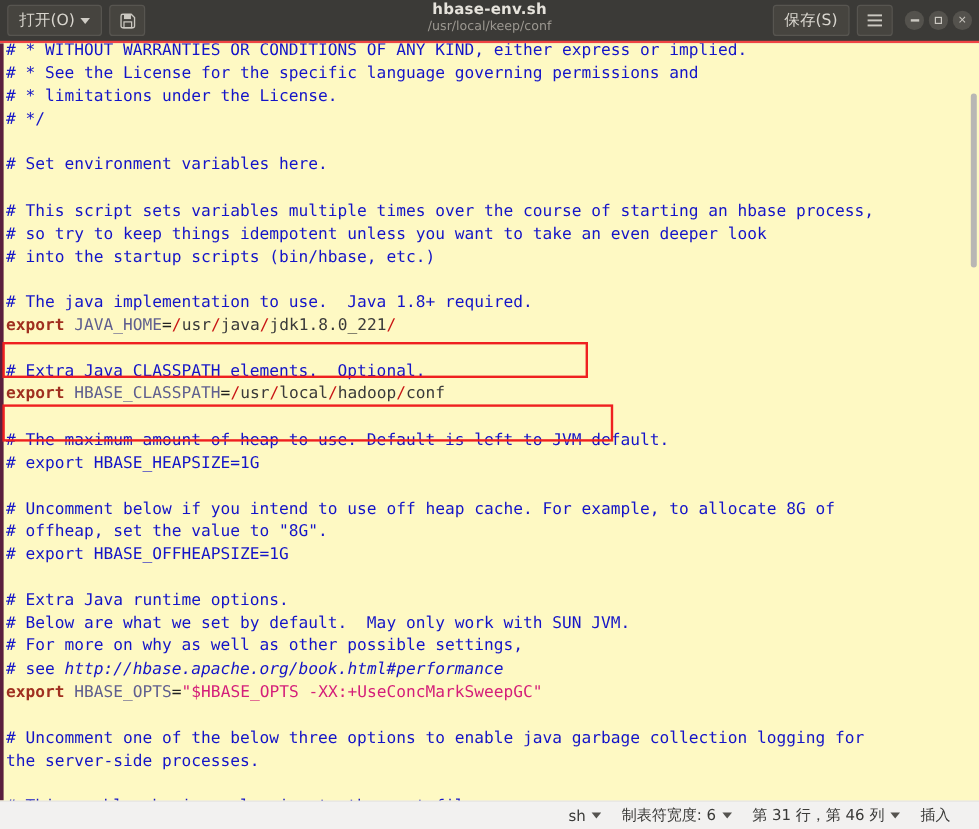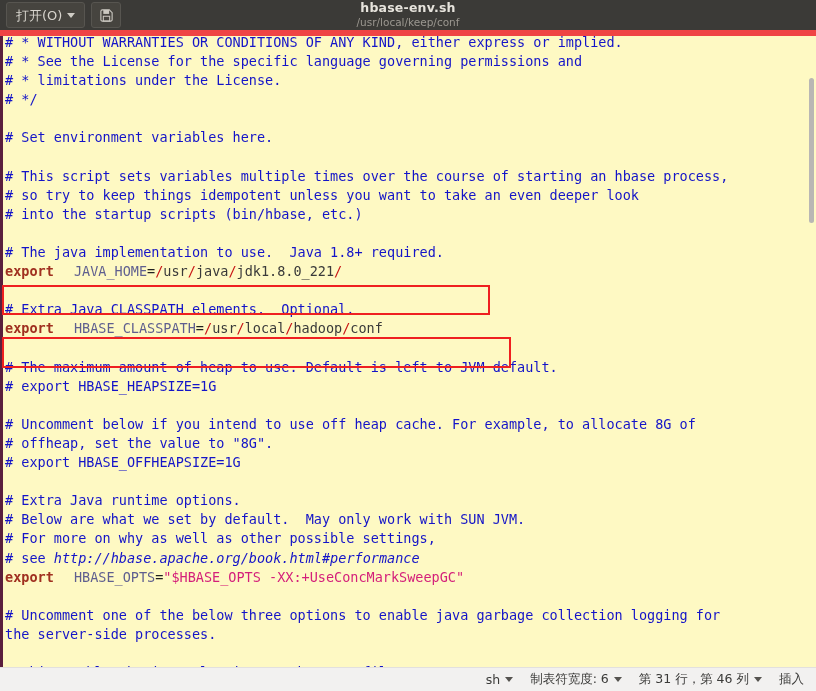--- a/index.html
+++ b/index.html
@@ -10,21 +10,21 @@
     background: #f2f1f0;
     font-family: "DejaVu Sans", sans-serif;
   }
 
   
   .titlebar {
     position: relative;
     height: 36px;
     width: 816px;
     background: #3b3a37;
-    border-bottom: 6px solid #ef4444;
+    border-bottom: 2px solid #ef4444;
     display: flex;
     align-items: center;
     padding: 0 6px;
   }
   .tb-left { display: flex; align-items: center; gap: 6px; }
   .tb-right { display: flex; align-items: center; gap: 6px; margin-left: auto; }
 
   .tb-btn {
     height: 26px;
     background: #46443f;
@@ -117,21 +117,21 @@
     width: 800px;
     font-family: "DejaVu Sans Mono", monospace;
     font-size: 13.5px;
     line-height: 19.1px;
     white-space: pre;
     color: #202020;
   }
   .code .ln { display: block; height: 19.1px; }
   .cmt { color: #1414c8; }
   .kw  { color: #a03020; font-weight: bold; }
-  .var { color: #5f5f8f; margin-left: 12px; }
+  .var { color: #5f5f8f; }
   .op  { color: #202020; }
   .sl  { color: #c81414; }
   .pth { color: #3a3a3a; }
   .str { color: #d41f7a; }
   .url { color: #1414c8; font-style: italic; }
 
   
   .redbox {
     position: absolute;
     border: 2px solid #ef2020;
@@ -156,21 +156,21 @@
 
   
   .statusbar {
     height: 24px;
     width: 816px;
     background: #f2f1f0;
     display: flex;
     align-items: center;
     justify-content: flex-end;
     gap: 17px;
-    padding-right: 12px;
+    padding-right: 24px;
     font-size: 12.5px;
     color: #3a3a38;
     border-top: 1px solid #e2e0de;
   }
   .sb-item { display: flex; align-items: center; gap: 5px; cursor: pointer; white-space: nowrap; }
   .sb-item.static { cursor: default; }
   .sb-caret {
     width: 0; height: 0;
     border-left: 4px solid transparent;
     border-right: 4px solid transparent;
@@ -194,20 +194,43 @@
         <rect x="4.6" y="8.8" width="6.8" height="5.2" fill="none" stroke="#cbc8c1" stroke-width="1.1"></rect>
       </svg>
     </div>
   </div>
 
   <div class="tb-title">
     <div class="name">hbase-env.sh</div>
     <div class="sub">/usr/local/keep/conf</div>
   </div>
 
+  <div class="tb-right">
+    <div class="tb-btn">
+      <span>保存(S)</span>
+    </div>
+    <div class="tb-icon-btn">
+      <svg width="14" height="12" viewBox="0 0 14 12">
+        <rect x="1" y="1" width="12" height="1.6" fill="#cbc8c1"></rect>
+        <rect x="1" y="5.2" width="12" height="1.6" fill="#cbc8c1"></rect>
+        <rect x="1" y="9.4" width="12" height="1.6" fill="#cbc8c1"></rect>
+      </svg>
+    </div>
+    <div class="wctrls">
+      <div class="wc">
+          <i class="dash"></i>
+        </div>
+      <div class="wc">
+          <i class="sq"></i>
+        </div>
+      <div class="wc">
+          <span>×</span>
+        </div>
+    </div>
+  </div>
 </div>
 
 <div class="editor-wrap">
   <div class="left-strip"></div>
   <div class="code" id="code-body"><span class="ln"><span class="cmt"># * WITHOUT WARRANTIES OR CONDITIONS OF ANY KIND, either express or implied.</span></span><span class="ln"><span class="cmt"># * See the License for the specific language governing permissions and</span></span><span class="ln"><span class="cmt"># * limitations under the License.</span></span><span class="ln"><span class="cmt"># */</span></span><span class="ln">&nbsp;</span><span class="ln"><span class="cmt"># Set environment variables here.</span></span><span class="ln">&nbsp;</span><span class="ln"><span class="cmt"># This script sets variables multiple times over the course of starting an hbase process,</span></span><span class="ln"><span class="cmt"># so try to keep things idempotent unless you want to take an even deeper look</span></span><span class="ln"><span class="cmt"># into the startup scripts (bin/hbase, etc.)</span></span><span class="ln">&nbsp;</span><span class="ln"><span class="cmt"># The java implementation to use.  Java 1.8+ required.</span></span><span class="ln"><span class="kw">export</span><span class="op"> </span><span class="var">JAVA_HOME</span><span class="op">=</span><span class="pth"></span><span class="sl">/</span><span class="pth">usr</span><span class="sl">/</span><span class="pth">java</span><span class="sl">/</span><span class="pth">jdk1.8.0_221</span><span class="sl">/</span><span class="pth"></span></span><span class="ln">&nbsp;</span><span class="ln"><span class="cmt"># Extra Java CLASSPATH elements.  Optional.</span></span><span class="ln"><span class="kw">export</span><span class="op"> </span><span class="var">HBASE_CLASSPATH</span><span class="op">=</span><span class="pth"></span><span class="sl">/</span><span class="pth">usr</span><span class="sl">/</span><span class="pth">local</span><span class="sl">/</span><span class="pth">hadoop</span><span class="sl">/</span><span class="pth">conf</span></span><span class="ln">&nbsp;</span><span class="ln"><span class="cmt"># The maximum amount of heap to use. Default is left to JVM default.</span></span><span class="ln"><span class="cmt"># export HBASE_HEAPSIZE=1G</span></span><span class="ln">&nbsp;</span><span class="ln"><span class="cmt"># Uncomment below if you intend to use off heap cache. For example, to allocate 8G of</span></span><span class="ln"><span class="cmt"># offheap, set the value to "8G".</span></span><span class="ln"><span class="cmt"># export HBASE_OFFHEAPSIZE=1G</span></span><span class="ln">&nbsp;</span><span class="ln"><span class="cmt"># Extra Java runtime options.</span></span><span class="ln"><span class="cmt"># Below are what we set by default.  May only work with SUN JVM.</span></span><span class="ln"><span class="cmt"># For more on why as well as other possible settings,</span></span><span class="ln"><span class="cmt"># see </span><span class="url">http://hbase.apache.org/book.html#performance</span></span><span class="ln"><span class="kw">export</span><span class="op"> </span><span class="var">HBASE_OPTS</span><span class="op">=</span><span class="str">"$HBASE_OPTS -XX:+UseConcMarkSweepGC"</span></span><span class="ln">&nbsp;</span><span class="ln"><span class="cmt"># Uncomment one of the below three options to enable java garbage collection logging for</span></span><span class="ln"><span class="cmt">the server-side processes.</span></span><span class="ln">&nbsp;</span><span class="ln"><span class="cmt"># This enables basic gc logging to the .out file.</span></span></div>
 
   <div class="redbox" id="redbox-java"></div>
   <div class="redbox" id="redbox-classpath"></div>
 
   <div class="vscroll"></div>

